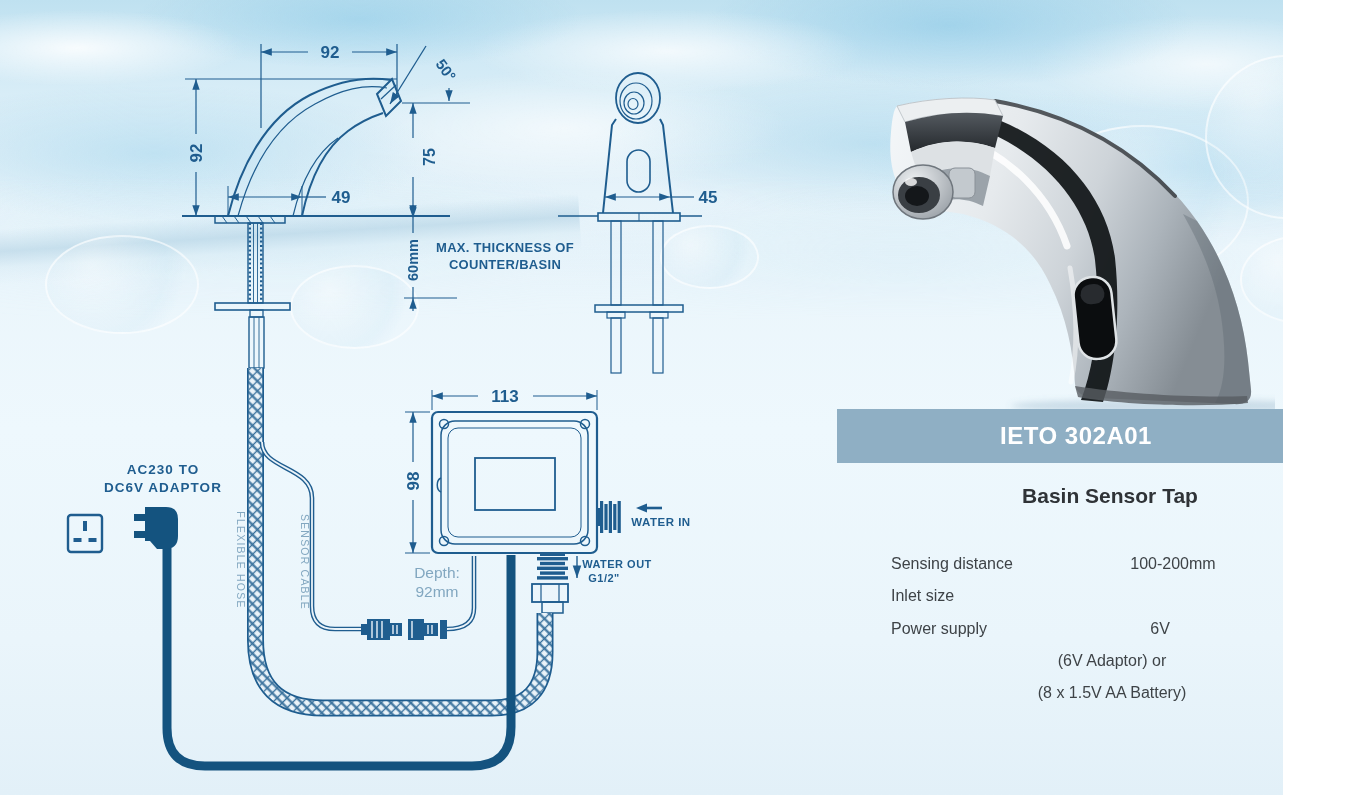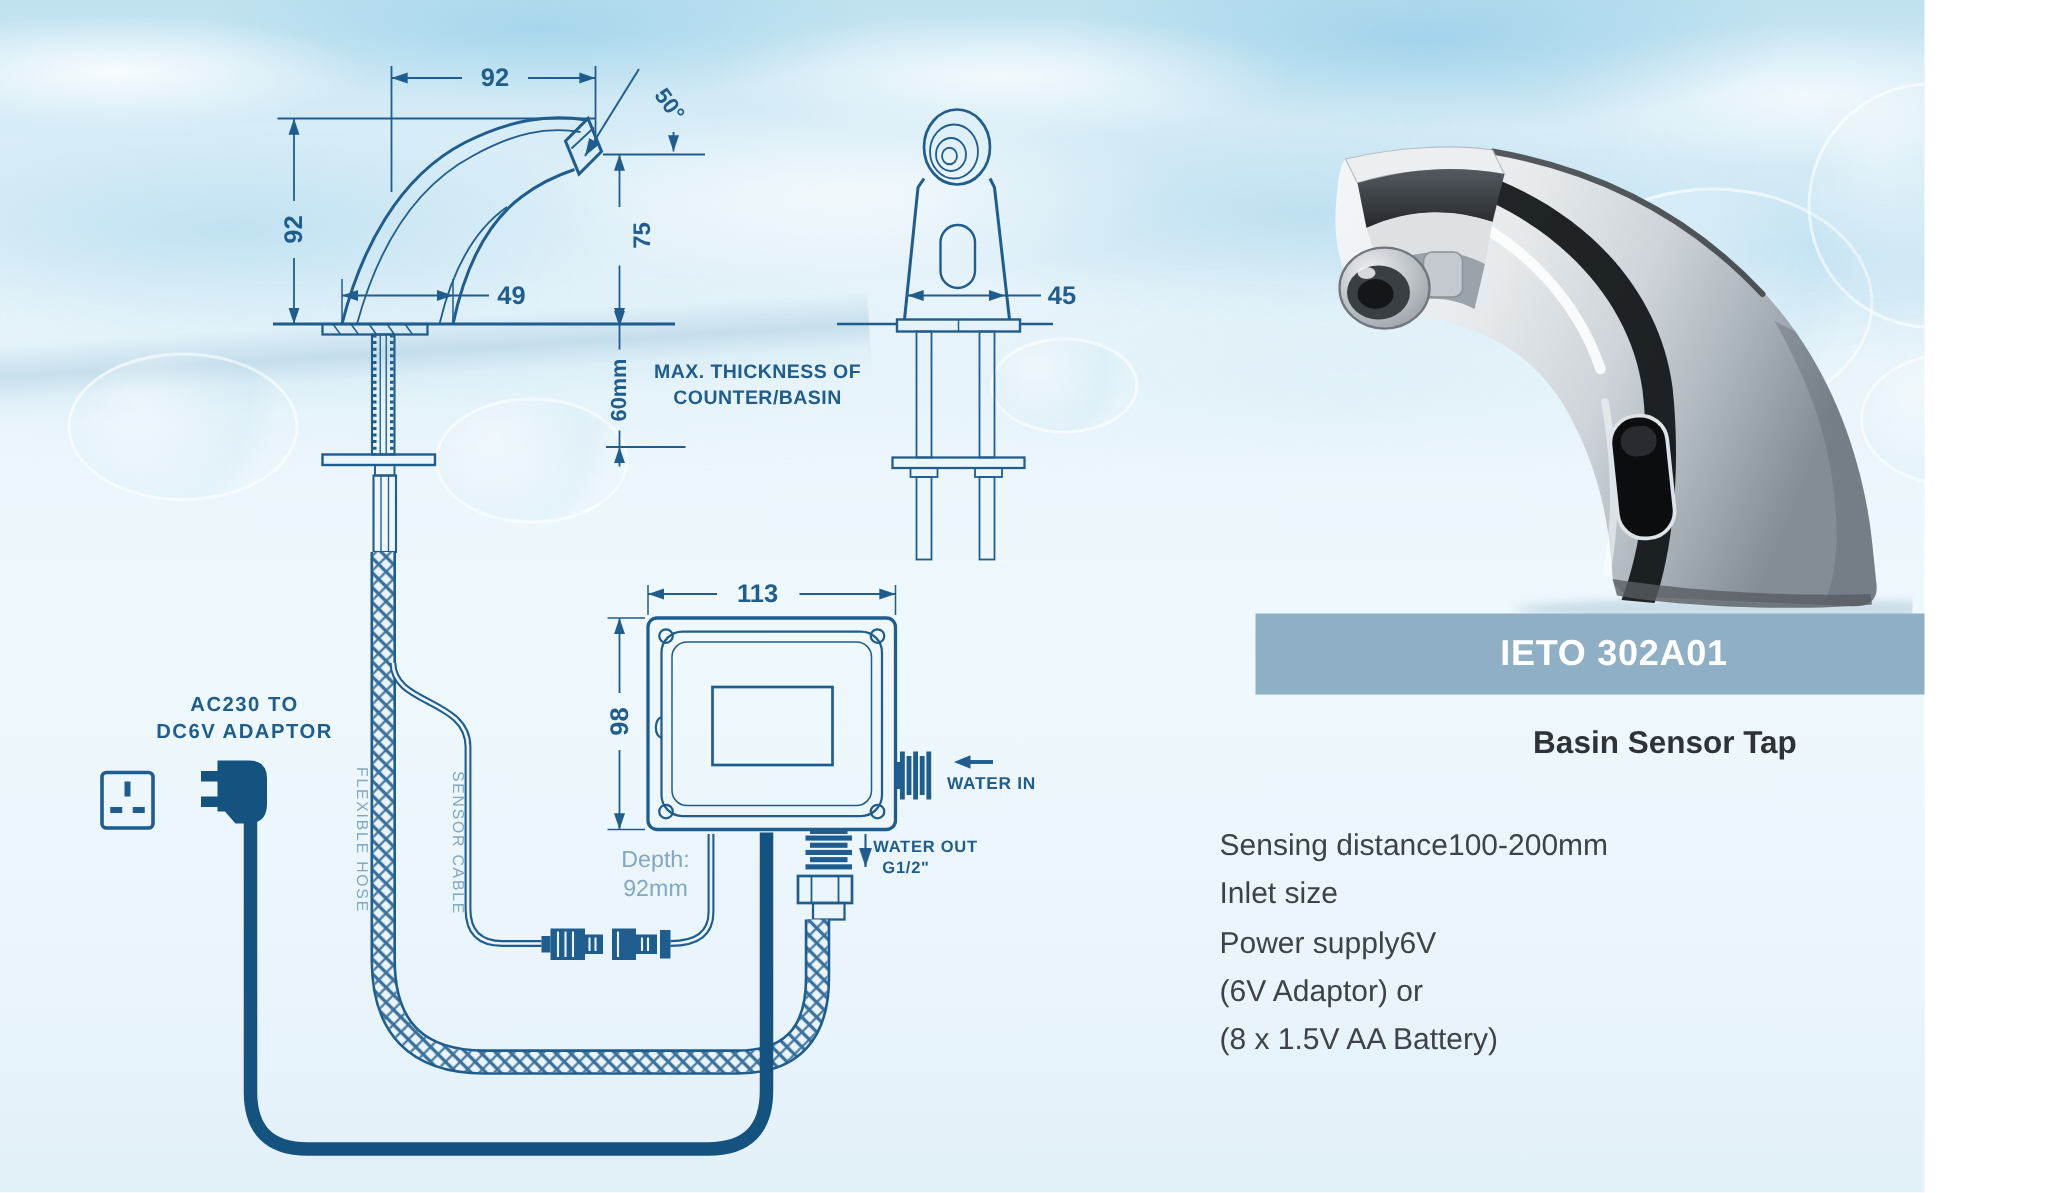--- a/index.html
+++ b/index.html
@@ -24,24 +24,24 @@
   .waterline{position:absolute;left:-20px;top:196px;width:600px;height:80px;pointer-events:none;
     background:linear-gradient(180deg,transparent 20%,rgba(168,203,223,.5) 48%,rgba(214,234,244,.45) 68%,transparent 90%);
     transform:rotate(-3.5deg);}
   .bubble{position:absolute;border:2px solid rgba(255,255,255,.6);border-radius:50%;pointer-events:none;
     background:radial-gradient(circle at 30% 30%,rgba(255,255,255,.35),rgba(173,216,238,.12) 60%,transparent 75%);}
   .banner{position:absolute;left:837px;top:409px;width:478px;height:54px;
     display:flex;align-items:center;justify-content:center;
     color:#fff;font-size:24px;font-weight:bold;letter-spacing:.5px;}
   .product-name{position:absolute;left:871px;top:484px;width:478px;text-align:center;
     font-size:21px;font-weight:bold;color:#2f3337;}
-  .specs{position:absolute;left:813px;top:548px;width:442px;font-size:20px;color:#3e4347;}
+  .specs{position:absolute;left:891px;top:548px;width:442px;font-size:16px;color:#3e4347;}
   .spec-row{display:flex;justify-content:space-between;line-height:32.3px;white-space:pre;}
   .spec-row .lbl{text-align:left;}
-  .spec-row .val{text-align:left;flex:1;}
+  .spec-row .val{text-align:center;flex:1;}
   svg text{font-family:"Liberation Sans",sans-serif;}
 </style>
 </head>
 <body>
 
 <div id="stage">
   <div class="water-top"></div>
   <div class="waterline"></div>
   <div class="bubble" style="left:1035px;top:125px;width:210px;height:150px;"></div>
   <div class="bubble" style="left:1205px;top:55px;width:160px;height:160px;"></div>

